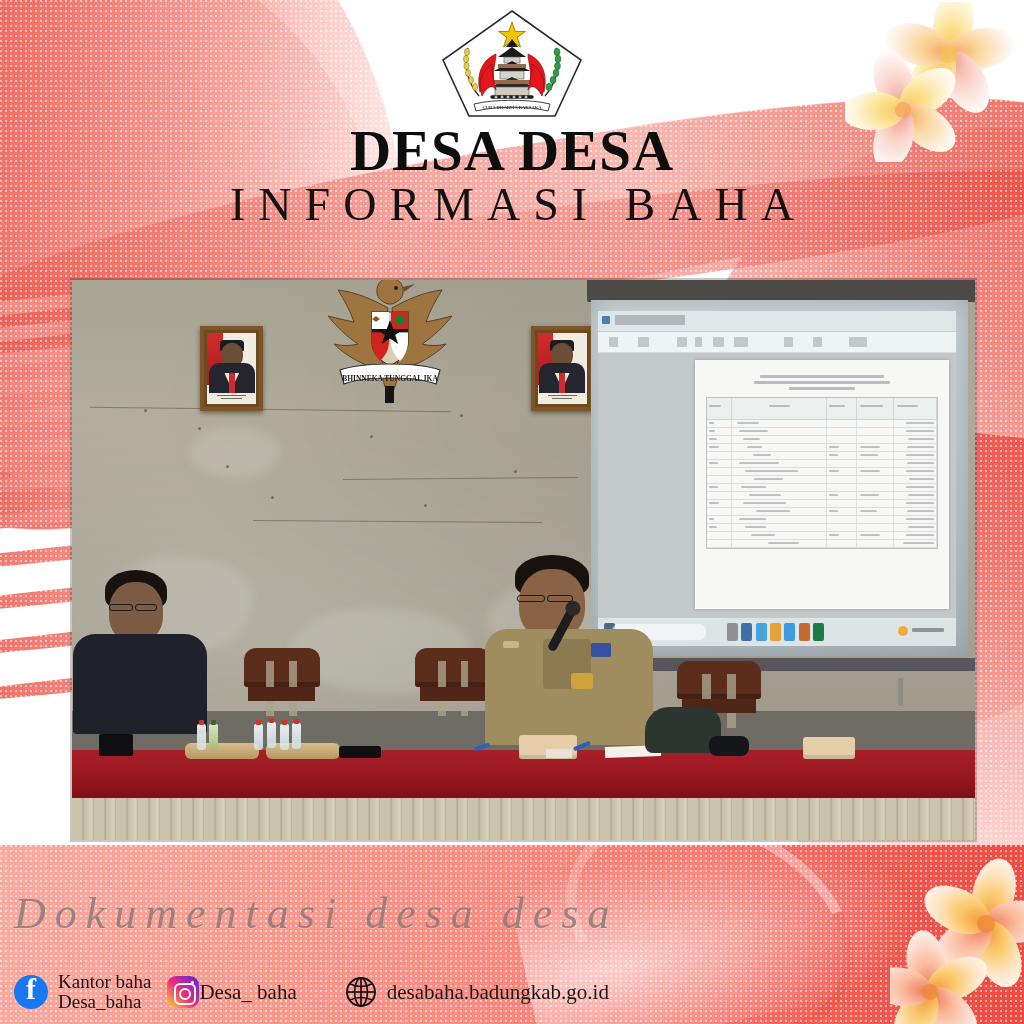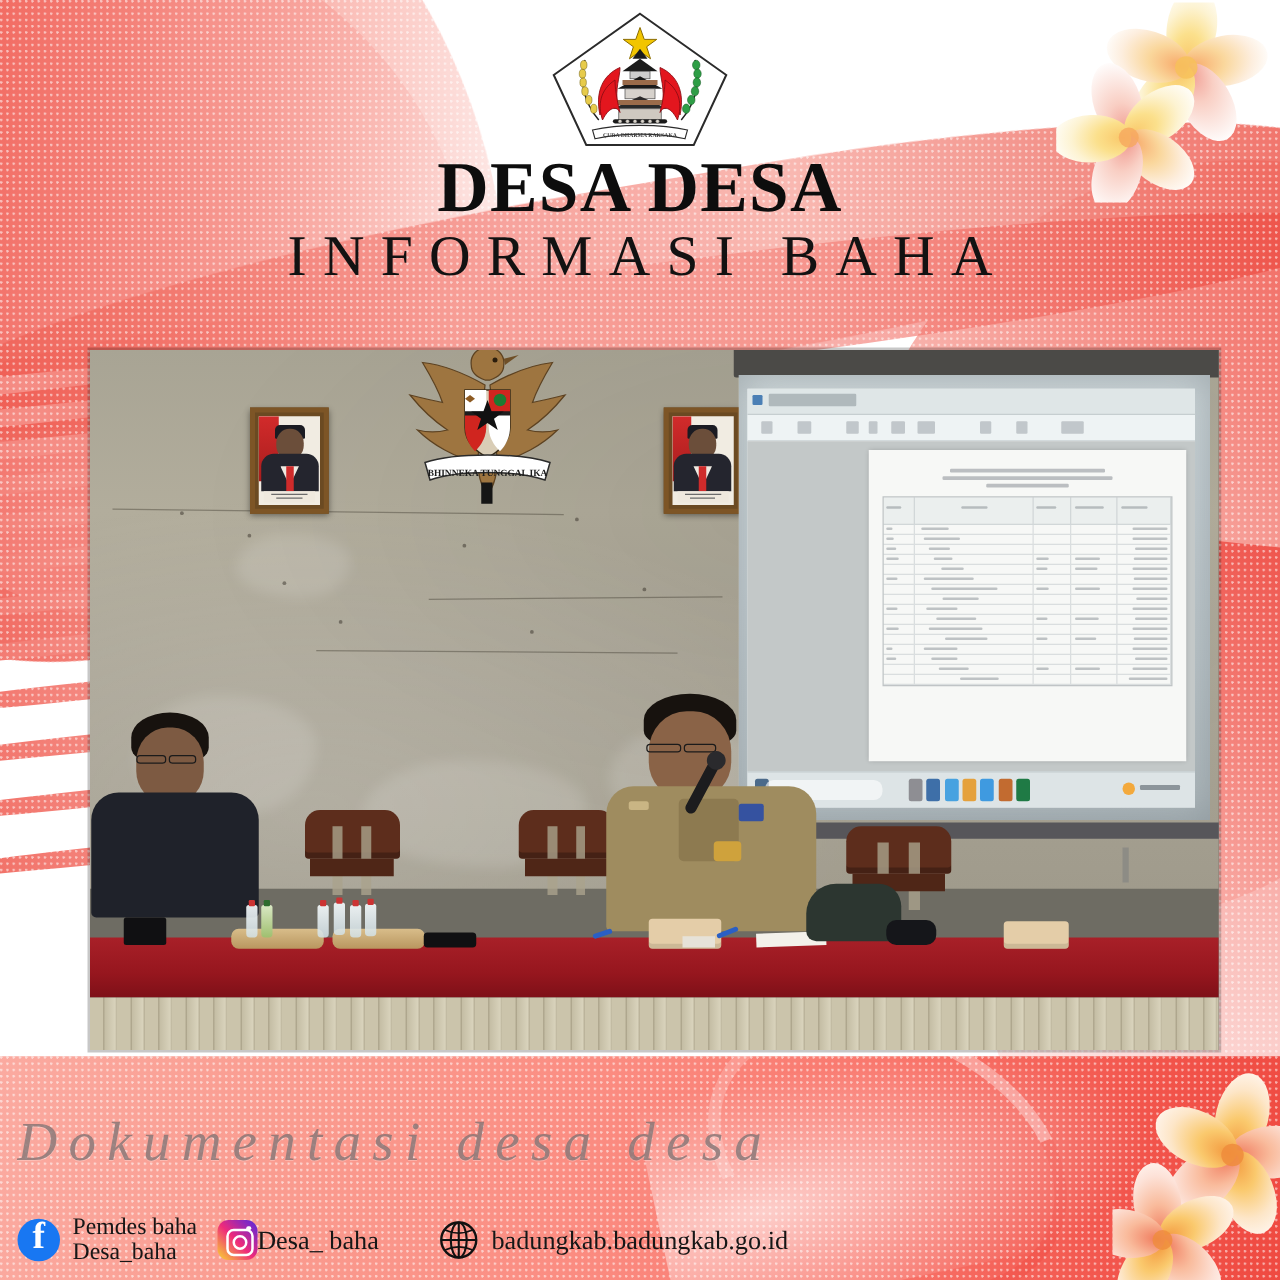--- a/index.html
+++ b/index.html
@@ -941,21 +941,21 @@
   <div class="caption">Dokumentasi desa desa</div>
 
   <div class="footer">
 
     <div class="fitem">
       <span class="fi-ico">
           <span class="ic-fb"></span>
         </span>
       <span class="gap-s"></span>
       <span class="fi-txt two">
-        <span>Pemdes baha</span><br>
+        <span>Kantor baha</span><br>
         <span>Desa_baha</span>
       </span>
     </div>
 
     <div class="gap-m"></div>
 
     <div class="fitem">
       <span class="fi-ico">
           <span class="ic-ig">
             <u></u>
@@ -977,17 +977,17 @@
         <svg class="ic-web" viewBox="0 0 32 32">
           <circle cx="16" cy="16" r="14" fill="none" stroke="#111" stroke-width="1.9"></circle>
           <ellipse cx="16" cy="16" rx="6.4" ry="14" fill="none" stroke="#111" stroke-width="1.7"></ellipse>
           <line x1="2" y1="16" x2="30" y2="16" stroke="#111" stroke-width="1.7"></line>
           <line x1="16" y1="2" x2="16" y2="30" stroke="#111" stroke-width="1.7"></line>
           <path d="M5 8 Q16 13 27 8" fill="none" stroke="#111" stroke-width="1.5"></path>
           <path d="M5 24 Q16 19 27 24" fill="none" stroke="#111" stroke-width="1.5"></path>
         </svg>
       </span>
       <span class="gap-s"></span>
-      <span class="fi-txt">badungkab.badungkab.go.id</span>
+      <span class="fi-txt">desabaha.badungkab.go.id</span>
     </div>
   </div>
 
 </div>
 
 </body></html>

